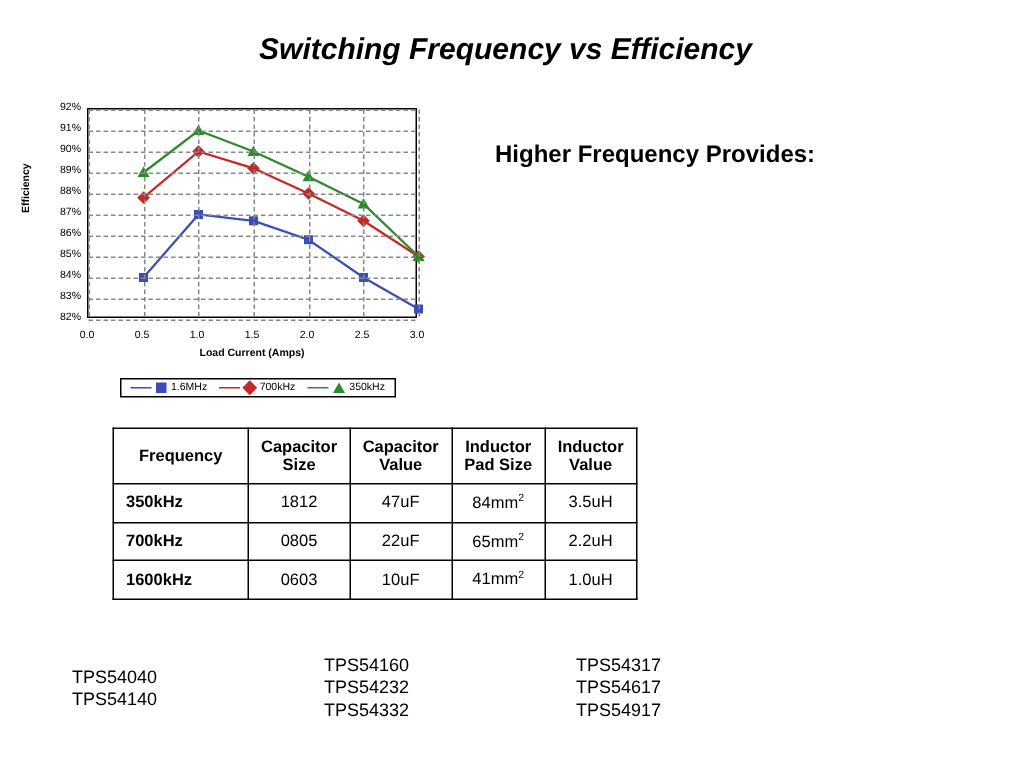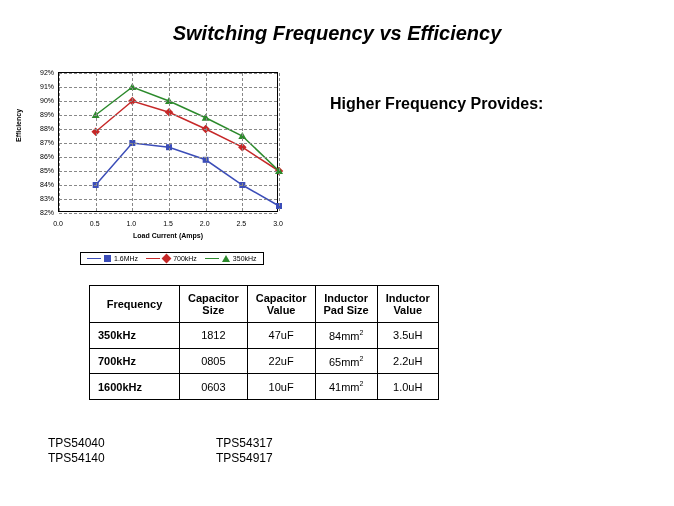--- a/index.html
+++ b/index.html
@@ -49,21 +49,21 @@
   .sq-green{ width:0;height:0; border-left:4px solid transparent; border-right:4px solid transparent; border-bottom:7px solid #2c8a2c;}
   .line-sample{ width:14px; height:1px; display:inline-block;}
   .side-text {
     position:absolute; left:330px; top:95px; width:320px;
     font-size:16px;
   }
   .side-text .hdr{ font-weight:bold; margin-bottom:2px;}
   .side-text ul{ margin:0; padding-left:18px;}
   .side-text li{ margin:0 0 1px 0;}
   table.spec {
-    position:absolute; left:89px; top:285px;
+    position:absolute; left:75px; top:285px;
     border-collapse:collapse; font-size:11px;
   }
   table.spec th, table.spec td{
     border:1.5px solid #000; padding:6px 8px; text-align:center;
   }
   table.spec th{ font-weight:bold; }
   table.spec td.lbl{ text-align:left; font-weight:bold; width:90px;}
   sup{font-size:7px;}
   .parts {
     position:absolute; left:20px; top:436px; width:630px;
@@ -203,17 +203,23 @@
         <td>1.0uH</td>
       </tr>
     </tbody>
 </table>
 
 <div class="parts">
   <div class="col" id="pcol0">
       <div>TPS54040</div>
       <div>TPS54140</div>
     </div>
+  <div class="col" id="pcol1">
+      <div>TPS54160</div>
+      <div>TPS54232</div>
+      <div>TPS54332</div>
+    </div>
   <div class="col" id="pcol2">
       <div>TPS54317</div>
+      <div>TPS54617</div>
       <div>TPS54917</div>
     </div>
 </div>
 
 </body></html>

